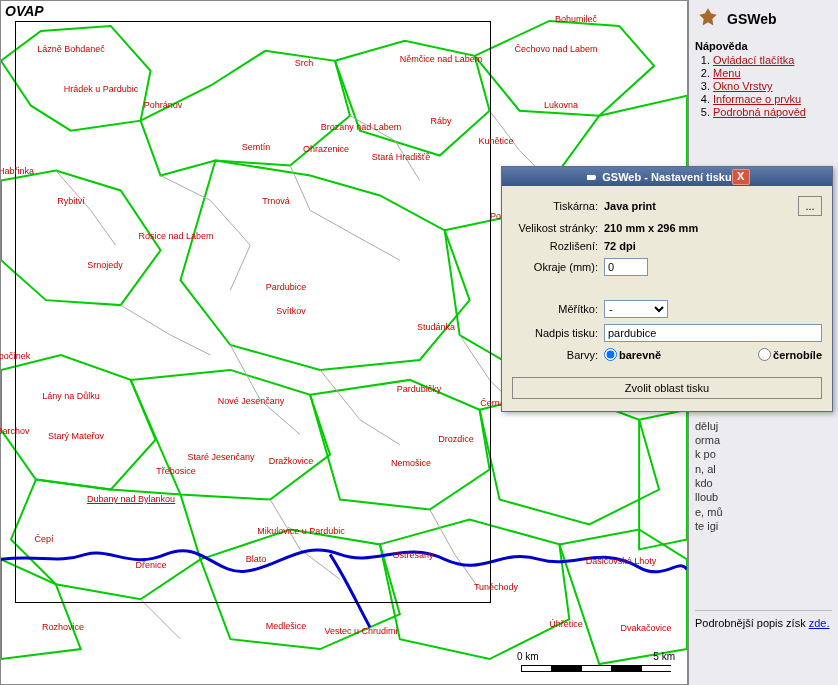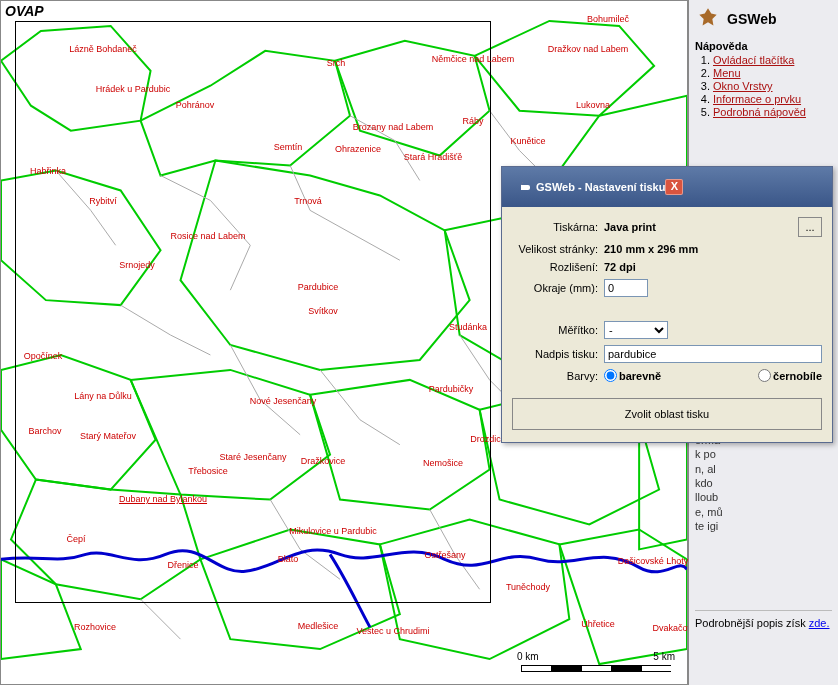--- a/index.html
+++ b/index.html
@@ -20,21 +20,20 @@
     border: 1px solid #888;
   }
   .map-svg { width: 100%; height: 100%; }
   .map-label {
     position: absolute;
     color: #c00;
     font-size: 9px;
     font-family: Arial, sans-serif;
     white-space: nowrap;
     transform: translate(-50%, -50%);
-    margin-left: 32px;
   }
   .scale-bar {
     position: absolute;
     right: 16px; bottom: 12px;
     height: 26px;
     display: flex;
     align-items: flex-end;
     font-size: 10px;
     color: #000;
   }
@@ -99,27 +98,27 @@
     width: 332px;
     background: #ece9d8;
     border: 1px solid #5a6b8f;
     box-shadow: 2px 2px 5px rgba(0,0,0,.3);
     font-family: Tahoma, Arial, sans-serif;
     font-size: 11px;
   }
   .titlebar {
     background: linear-gradient(#5e7aa7, #3a5688);
     color: #fff;
-    height: 40px;
+    height: 19px;
     display: flex;
     align-items: center;
-    padding: 0 16px;
+    padding: 0 4px;
     font-weight: bold;
     font-size: 11px;
-    justify-content: flex-start;
+    justify-content: center;
   }
   .titlebar .left { display:flex; align-items:center; gap:4px; }
   .coffee-icon {
     width:14px; height:14px;
     display:inline-block;
   }
   .close-btn {
     width: 18px; height: 16px;
     background: #d9543f;
     border: 1px solid #fff6;
@@ -170,21 +169,21 @@
     height:18px;
     width:64px;
     font-size:11px;
   }
   .radio-row { display:flex; align-items:center; gap:4px; flex:1;}
   .radio-row label { display:flex; align-items:center; gap:2px;}
   .title-input { flex:1; }
   .gap { height:18px; }
   .choose-btn {
     width: 100%;
-    height: 32px;
+    height: 22px;
     background:#ece9d8;
     border:1px solid #888;
     font-size:11px;
     cursor:pointer;
     margin-top:10px;
   }
 </style>
 </head>
 <body>
 
@@ -232,21 +231,21 @@
     <g stroke="#0000cc" stroke-width="3" fill="none">
       <path d="M0,560 C40,555 55,565 85,555 C110,548 130,570 165,555 C200,540 215,575 245,572 C280,568 300,540 340,555 C375,568 405,540 445,560 C485,578 500,548 540,560 C575,570 600,545 640,568 C665,582 680,558 688,570"></path>
       <path d="M330,555 C345,578 355,600 370,628"></path>
     </g>
   </svg>
   
   <div id="label-layer">
       <span class="map-label" style="left: 70px; top: 48px;">Lázně Bohdaneč</span>
       <span class="map-label" style="left: 303px; top: 62px;">Srch</span>
       <span class="map-label" style="left: 440px; top: 58px;">Němčice nad Labem</span>
-      <span class="map-label" style="left: 555px; top: 48px;">Dražkov nad Labem</span>
+      <span class="map-label" style="left: 555px; top: 48px;">Čechovo nad Labem</span>
       <span class="map-label" style="left: 575px; top: 18px;">Bohumileč</span>
       <span class="map-label" style="left: 100px; top: 88px;">Hrádek u Pardubic</span>
       <span class="map-label" style="left: 162px; top: 104px;">Pohránov</span>
       <span class="map-label" style="left: 440px; top: 120px;">Ráby</span>
       <span class="map-label" style="left: 360px; top: 126px;">Brozany nad Labem</span>
       <span class="map-label" style="left: 255px; top: 146px;">Semtín</span>
       <span class="map-label" style="left: 325px; top: 148px;">Ohrazenice</span>
       <span class="map-label" style="left: 400px; top: 156px;">Stará Hradišťě</span>
       <span class="map-label" style="left: 560px; top: 104px;">Lukovna</span>
       <span class="map-label" style="left: 495px; top: 140px;">Kunětice</span>

